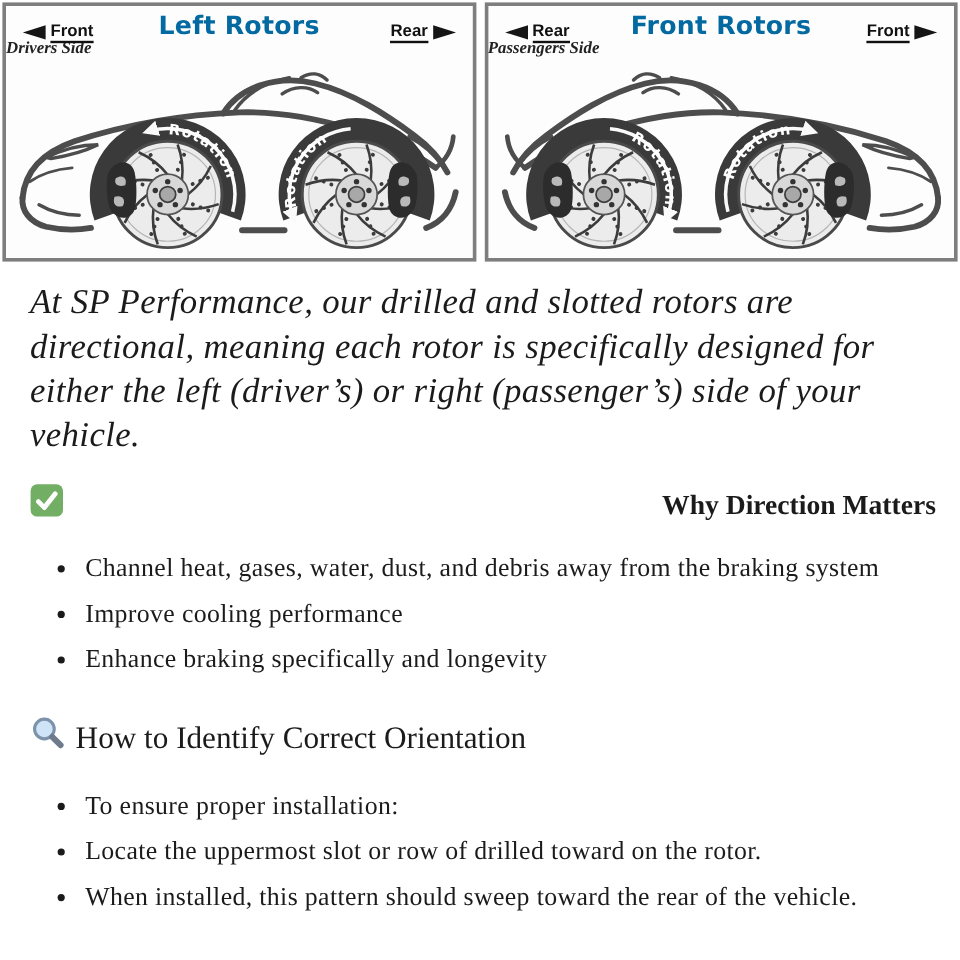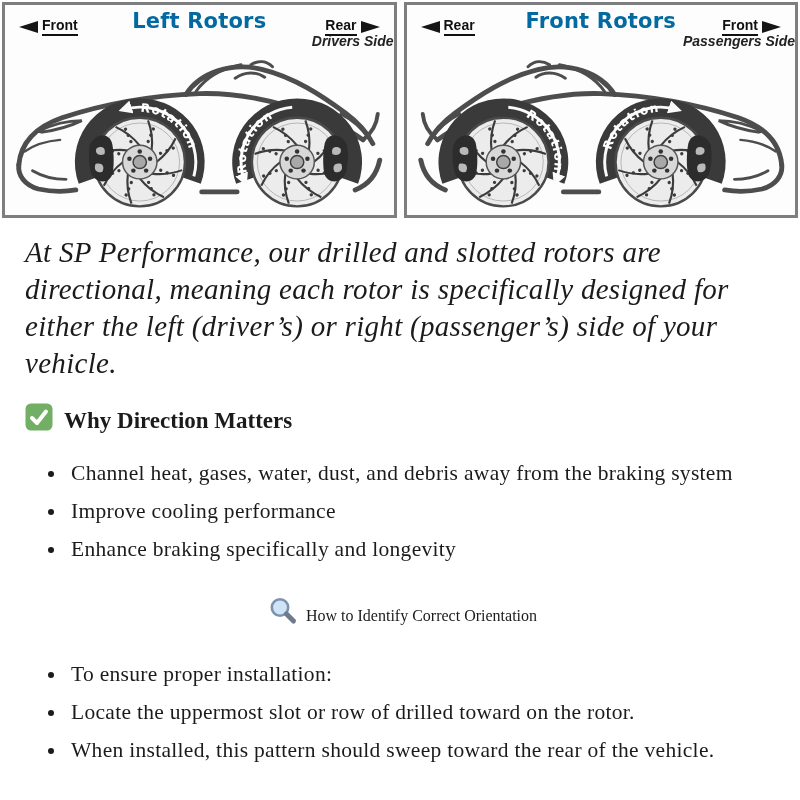--- a/index.html
+++ b/index.html
@@ -6,38 +6,38 @@
   html,body { width:800px; height:800px; background:#ffffff; overflow:hidden;
               font-family:"Liberation Serif", serif; color:#1b1b1b; }
 
   
   .diagram { display:flex; gap:7px; padding:2px 2px 0 2px; height:220px; }
   .panel { flex:1 1 0; border:3px solid #7e7e7e; position:relative; background:#fdfdfd; height:216px; }
   .panel svg.car { position:absolute; left:0; top:0; width:100%; height:100%; }
   .phead { position:absolute; top:5px; left:0; right:0; height:50px; z-index:2; }
   .ptitle { text-align:center; font-family:"DejaVu Sans", sans-serif; font-weight:bold;
             font-size:21px; line-height:23px; color:#0369a1; letter-spacing:.2px; }
-  .psub   { text-align:right; font-family:Liberation Sans, sans-serif; font-weight:bold;
+  .psub   { text-align:left; font-family:Liberation Serif, serif; font-weight:bold;
             font-style:italic; font-size:14px; color:#222; }
   .corner { position:absolute; top:7px; display:flex; align-items:center; gap:4px;
             font-family:Liberation Sans, sans-serif; font-weight:bold; font-size:14px; color:#111; }
   .corner.left { left:14px; } .corner.right { right:14px; }
   .corner .lbl { border-bottom:2px solid #111; line-height:17px; }
   .tri { width:0; height:0; border-top:6px solid transparent; border-bottom:6px solid transparent; }
   .tri.l { border-right:19px solid #151515; }
   .tri.r { border-left:19px solid #151515; }
 
   .rot { font-family:"DejaVu Sans", sans-serif; font-weight:bold; font-size:12.5px;
          fill:#ffffff; letter-spacing:1px; }
 
   
   .content { margin:14px 20px 0 25px; width:755px; }
   .intro { font-size:29px; line-height:37px; letter-spacing:.3px; width:732px;font-style:italic; }
-  h2.sec { font-size:23px; line-height:30px; margin:21px 0 17px 0; font-weight:bold; display:flex; align-items:center; }
-  h3.sec { font-size:16px; line-height:30px; margin:29px 0 21px 0; font-weight:normal; display:flex; align-items:center;justify-content:center; }
+  h2.sec { font-size:23px; line-height:30px; margin:21px 0 17px 0; font-weight:bold; display:flex; align-items:center;justify-content:space-between; }
+  h3.sec { font-size:26px; line-height:30px; margin:29px 0 21px 0; font-weight:normal; display:flex; align-items:center; }
   .lead { font-size:21.5px; line-height:36px; letter-spacing:.3px; margin:0 0 13px 0; }
   ul { list-style:disc; padding-left:42px; margin:0 0 6px 0; }
   li { font-size:21.5px; line-height:35px; letter-spacing:.3px; margin:2px 0 3px 0; padding-left:4px; }
   .emoji { display:inline-block; margin-right:11px; flex:0 0 auto; }
 </style>
 </head>
 <body>
 
 <svg width="0" height="0" style="position:absolute">
   <defs>

